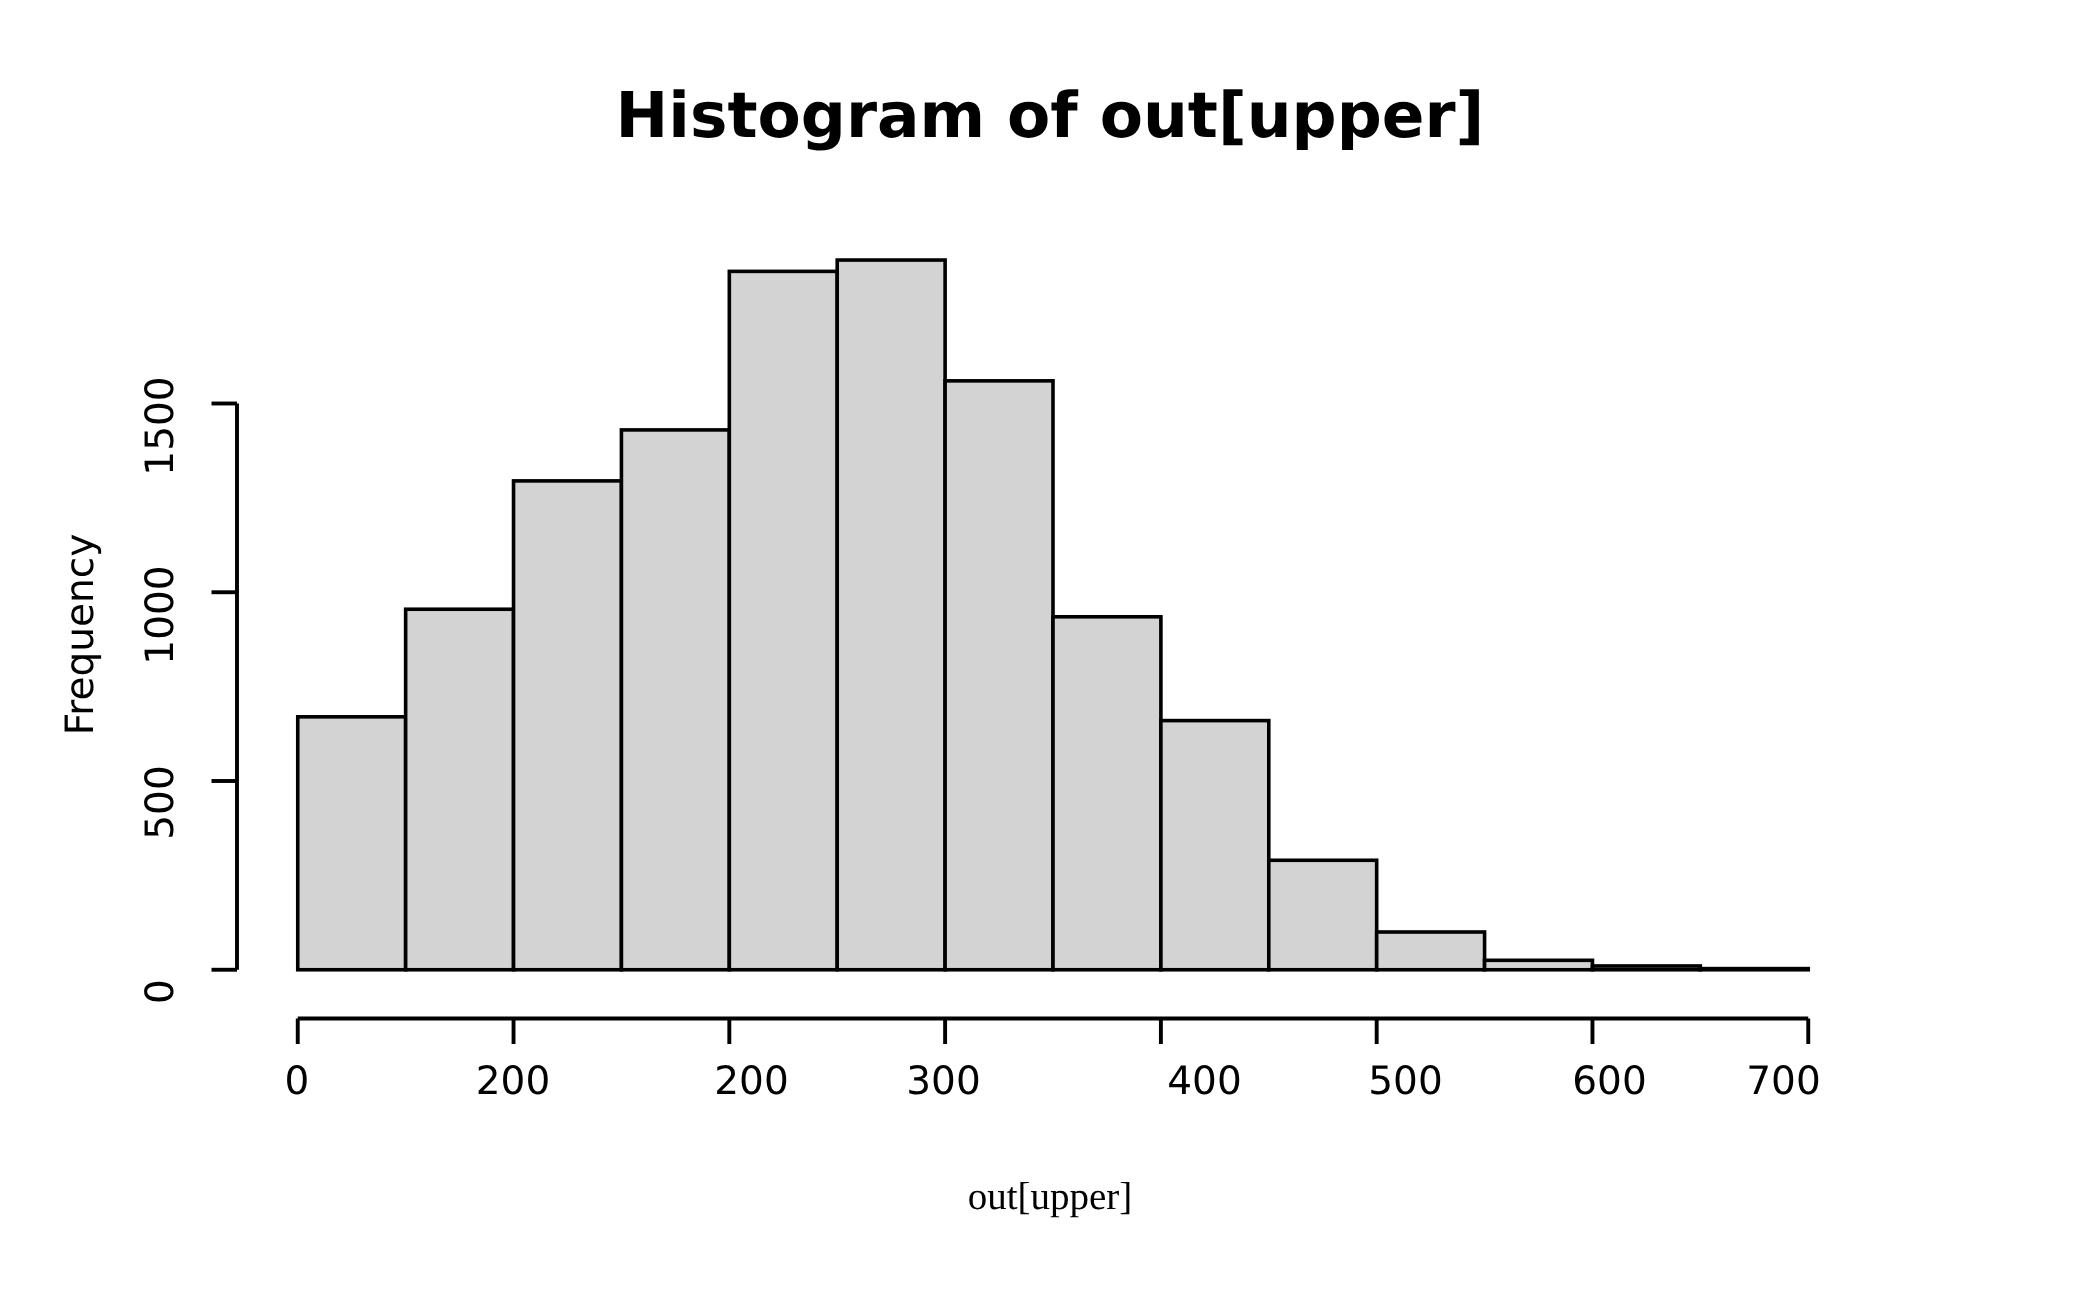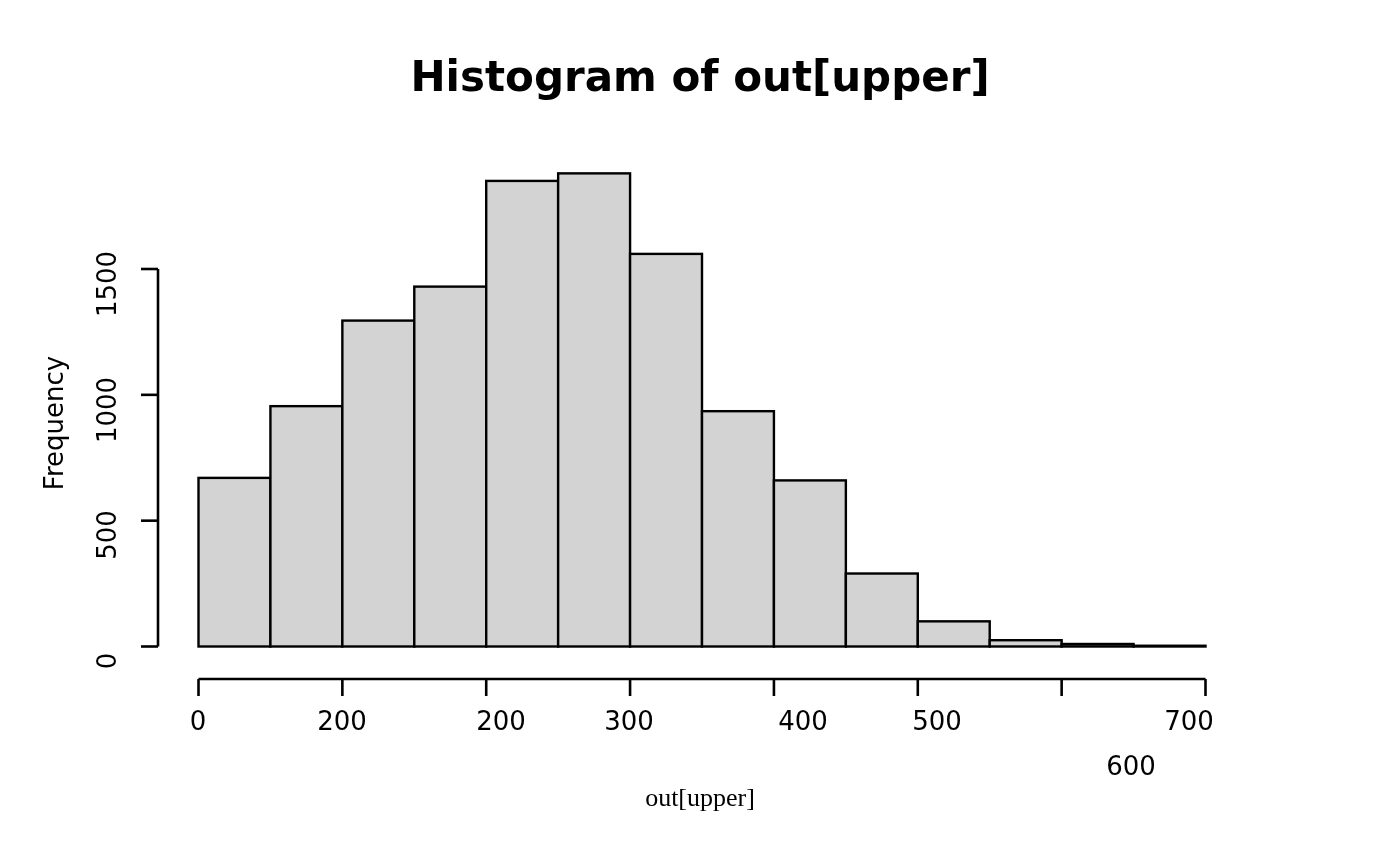--- a/index.html
+++ b/index.html
@@ -85,21 +85,21 @@
   <div class="tick-label-y" style="left:52px; top:520px;">500</div>
   <div class="tick-label-y" style="left:52px; top:395px;">1000</div>
   <div class="tick-label-y" style="left:52px; top:269px;">1500</div>
 
   <div class="tick-label-x" style="left:153px;">0</div>
   <div class="tick-label-x" style="left:297px;">200</div>
   <div class="tick-label-x" style="left:456px;">200</div>
   <div class="tick-label-x" style="left:584px;">300</div>
   <div class="tick-label-x" style="left:758px;">400</div>
   <div class="tick-label-x" style="left:892px;">500</div>
-  <div class="tick-label-x" style="left:1086px;margin-top:45px;">600</div>
+  <div class="tick-label-x" style="left:1028px;">600</div>
   <div class="tick-label-x" style="left:1144px;">700</div>
 
   <svg class="bars-svg" width="1400" height="866">
     <g id="bars-group">
         <rect x="198.5" y="477.8833333333333" width="71.92857142857144" height="168.61666666666667" fill="#d3d3d3" stroke="#000000" stroke-width="2.4"></rect>
         <rect x="270.42857142857144" y="406.1583333333333" width="71.92857142857144" height="240.3416666666667" fill="#d3d3d3" stroke="#000000" stroke-width="2.4"></rect>
         <rect x="342.3571428571429" y="320.59166666666664" width="71.92857142857139" height="325.90833333333336" fill="#d3d3d3" stroke="#000000" stroke-width="2.4"></rect>
         <rect x="414.2857142857143" y="286.6166666666667" width="71.92857142857144" height="359.8833333333333" fill="#d3d3d3" stroke="#000000" stroke-width="2.4"></rect>
         <rect x="486.2142857142857" y="180.91666666666669" width="71.92857142857139" height="465.5833333333333" fill="#d3d3d3" stroke="#000000" stroke-width="2.4"></rect>
         <rect x="558.1428571428571" y="173.36666666666667" width="71.92857142857144" height="473.1333333333333" fill="#d3d3d3" stroke="#000000" stroke-width="2.4"></rect>

